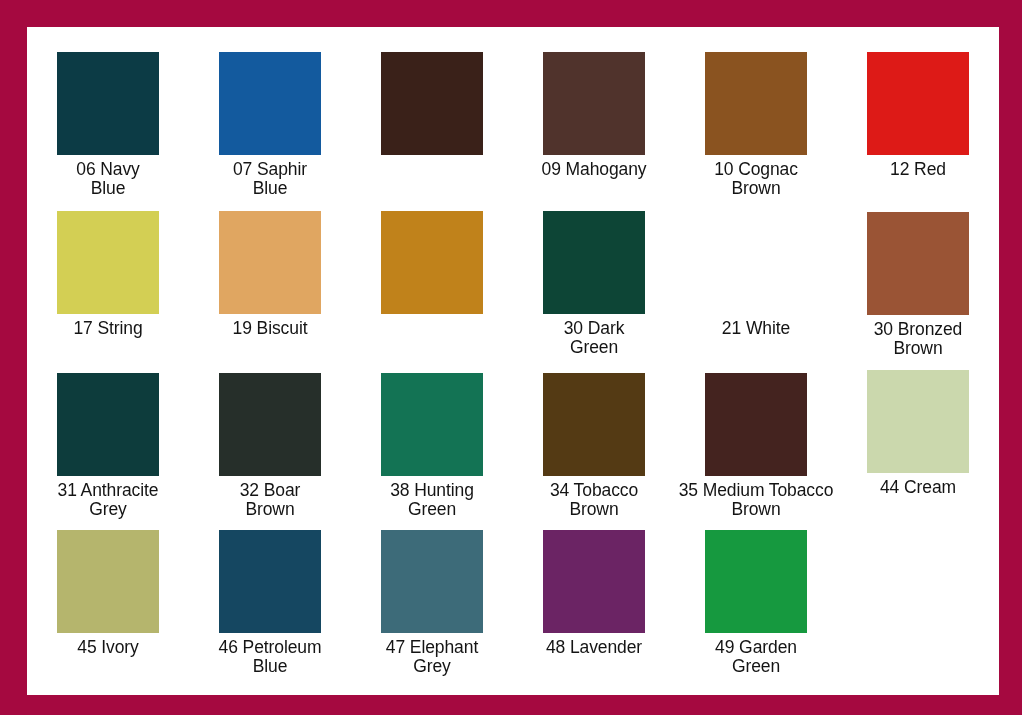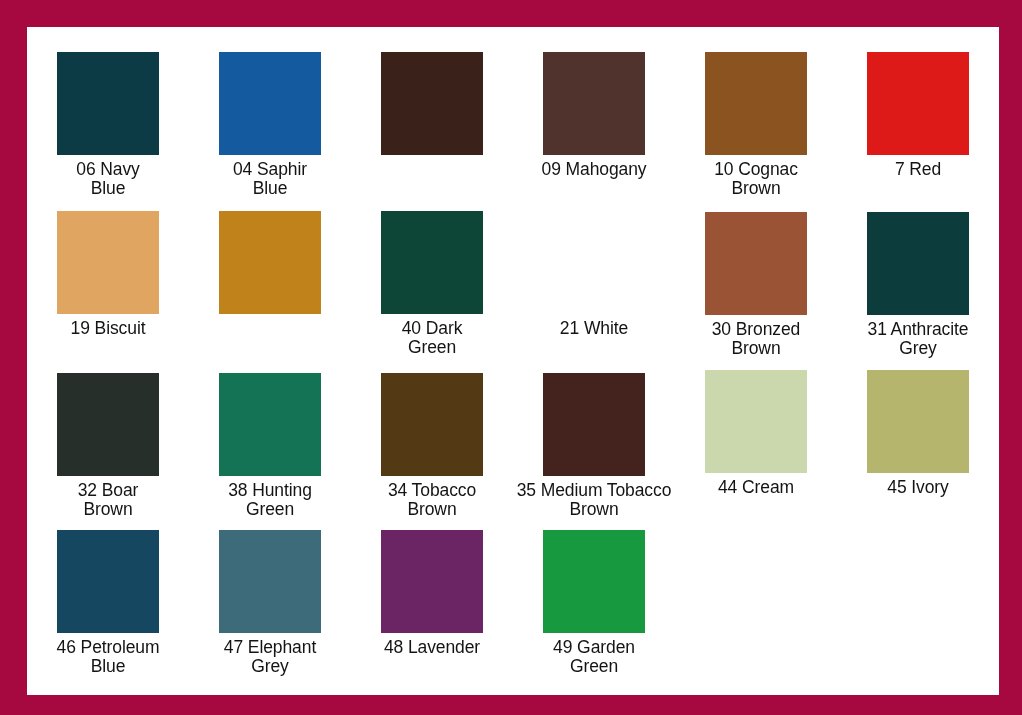--- a/index.html
+++ b/index.html
@@ -79,50 +79,54 @@
   <div id="sheet" style="background: rgb(255, 255, 255);">
     <div id="grid">
 
       <div class="cell r1">
         <div class="swatch" style="background-color: rgb(12, 59, 69);"></div>
         <div class="label">06 Navy
 Blue</div>
       </div>
       <div class="cell r1">
         <div class="swatch" style="background-color: rgb(19, 90, 158);"></div>
-        <div class="label">04 Saphir
+        <div class="label">07 Saphir
 Blue</div>
       </div>
       <div class="cell r1">
         <div class="swatch" style="background-color: rgb(58, 33, 25);"></div>
       </div>
       <div class="cell r1">
         <div class="swatch" style="background-color: rgb(80, 51, 44);"></div>
         <div class="label">09 Mahogany</div>
       </div>
       <div class="cell r1">
         <div class="swatch" style="background-color: rgb(138, 83, 32);"></div>
         <div class="label">10 Cognac
 Brown</div>
       </div>
       <div class="cell r1">
         <div class="swatch" style="background-color: rgb(221, 26, 23);"></div>
-        <div class="label">7 Red</div>
+        <div class="label">12 Red</div>
       </div>
 
+      <div class="cell r2">
+        <div class="swatch" style="background-color: rgb(211, 207, 84);"></div>
+        <div class="label">17 String</div>
+      </div>
       <div class="cell r2">
         <div class="swatch" style="background-color: rgb(224, 166, 97);"></div>
         <div class="label">19 Biscuit</div>
       </div>
       <div class="cell r2">
         <div class="swatch" style="background-color: rgb(192, 130, 27);"></div>
       </div>
       <div class="cell r2">
         <div class="swatch" style="background-color: rgb(13, 69, 54);"></div>
-        <div class="label">40 Dark
+        <div class="label">30 Dark
 Green</div>
       </div>
       <div class="cell r2">
         <div class="swatch" style="background-color: rgb(255, 255, 255);"></div>
         <div class="label">21 White</div>
       </div>
 
       <div class="cell r3">
         <div class="swatch" style="background-color: rgb(154, 84, 53);"></div>
         <div class="label">30 Bronzed

